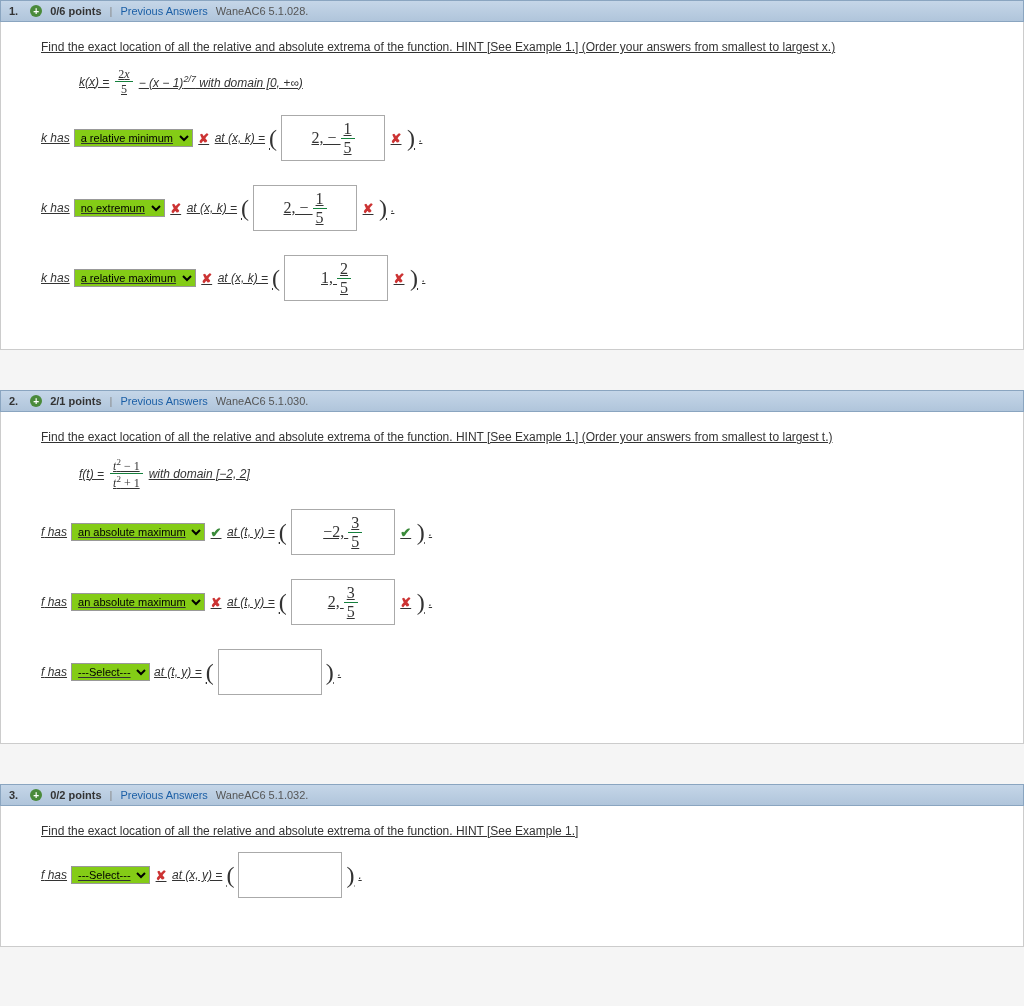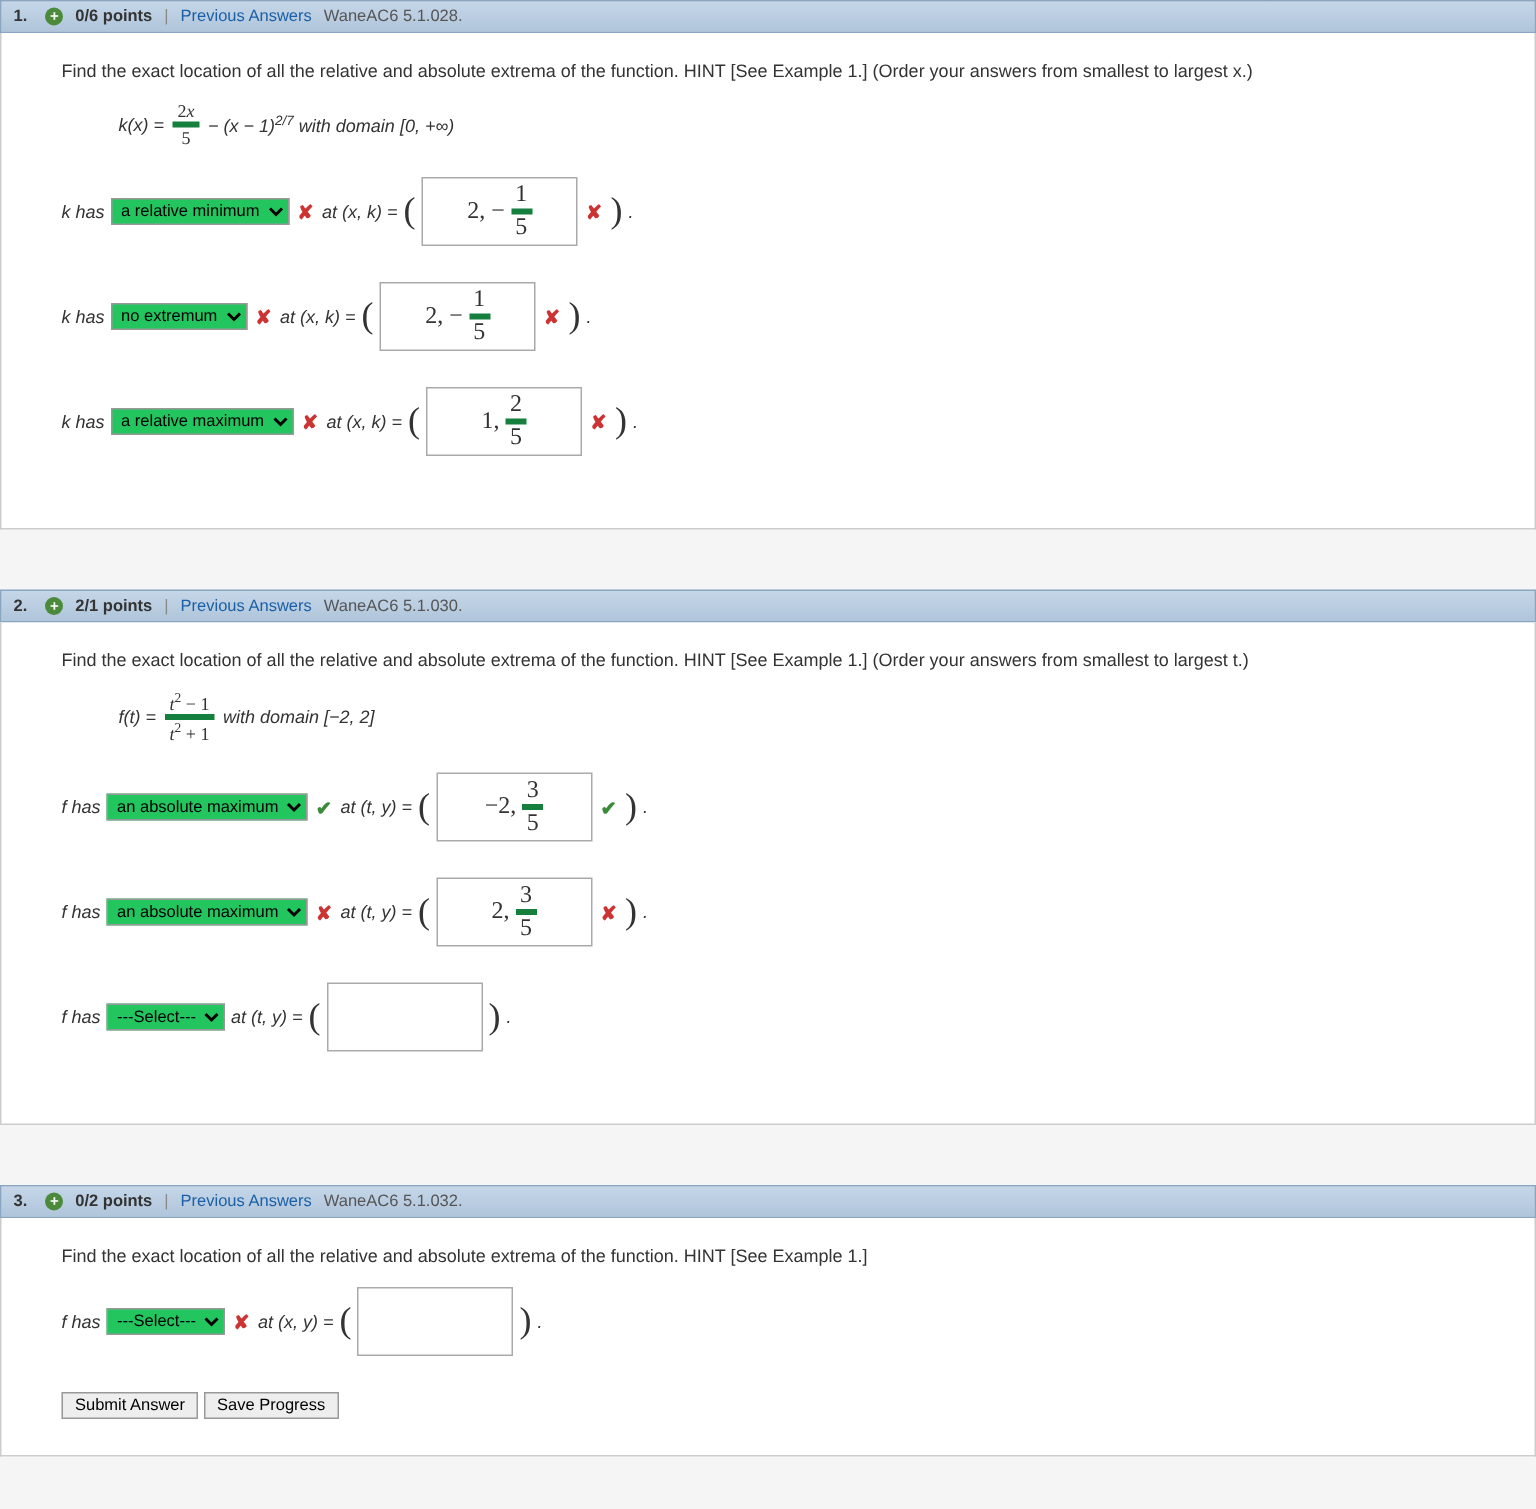--- a/index.html
+++ b/index.html
@@ -49,20 +49,21 @@
     text-decoration: none;
   }
   .qref {
     color: #555;
   }
   .qbody {
     background: #fff;
     border: 1px solid #ccc;
     border-top: none;
     padding: 12px 40px 24px 40px;
+    text-decoration: underline;
   }
   .prompt {
     margin: 6px 0 14px 0;
     color: #333;
   }
   .equation {
     margin: 0 0 20px 38px;
     font-style: italic;
     display: flex;
     align-items: center;
@@ -72,21 +73,21 @@
     display: flex;
     align-items: center;
     gap: 4px;
     margin: 10px 0 24px 0;
     font-style: italic;
   }
   select {
     font-size: 11px;
     padding: 1px 2px;
     font-style: normal;
-    background: #22c55e;
+    background: #84cc16;
     border: 1px solid #999;
   }
   .mark {
     display: inline-flex;
     align-items: center;
     justify-content: center;
     width: 14px;
     height: 14px;
     font-weight: bold;
     font-size: 13px;
@@ -115,21 +116,21 @@
   .frac {
     display: inline-flex;
     flex-direction: column;
     align-items: center;
     font-style: normal;
     vertical-align: middle;
     line-height: 1;
     font-family: 'Times New Roman', serif;
   }
   .frac .num {
-    border-bottom: 4px solid #15803d;
+    border-bottom: 1px solid #15803d;
     padding: 0 3px 1px 3px;
   }
   .frac .den {
     padding: 1px 3px 0 3px;
   }
   .btn-row {
     margin-top: 20px;
   }
   button.formbtn {
     font-size: 11px;
@@ -289,18 +290,14 @@
       <span><span class="fvar">f</span> has</span>
       <select><option>---Select---</option></select>
       <span class="mark wrong">✘</span>
       <span>at (x, y) =</span>
       <span class="paren">(</span>
       <span class="answer-box"></span>
       <span class="paren">)</span>
         <span>.</span>
     </div>
 
-    <div class="btn-row">
-      <button class="formbtn">Submit Answer</button>
-      <button class="formbtn">Save Progress</button>
-    </div>
   </div>
 </div>
 
 </body></html>

